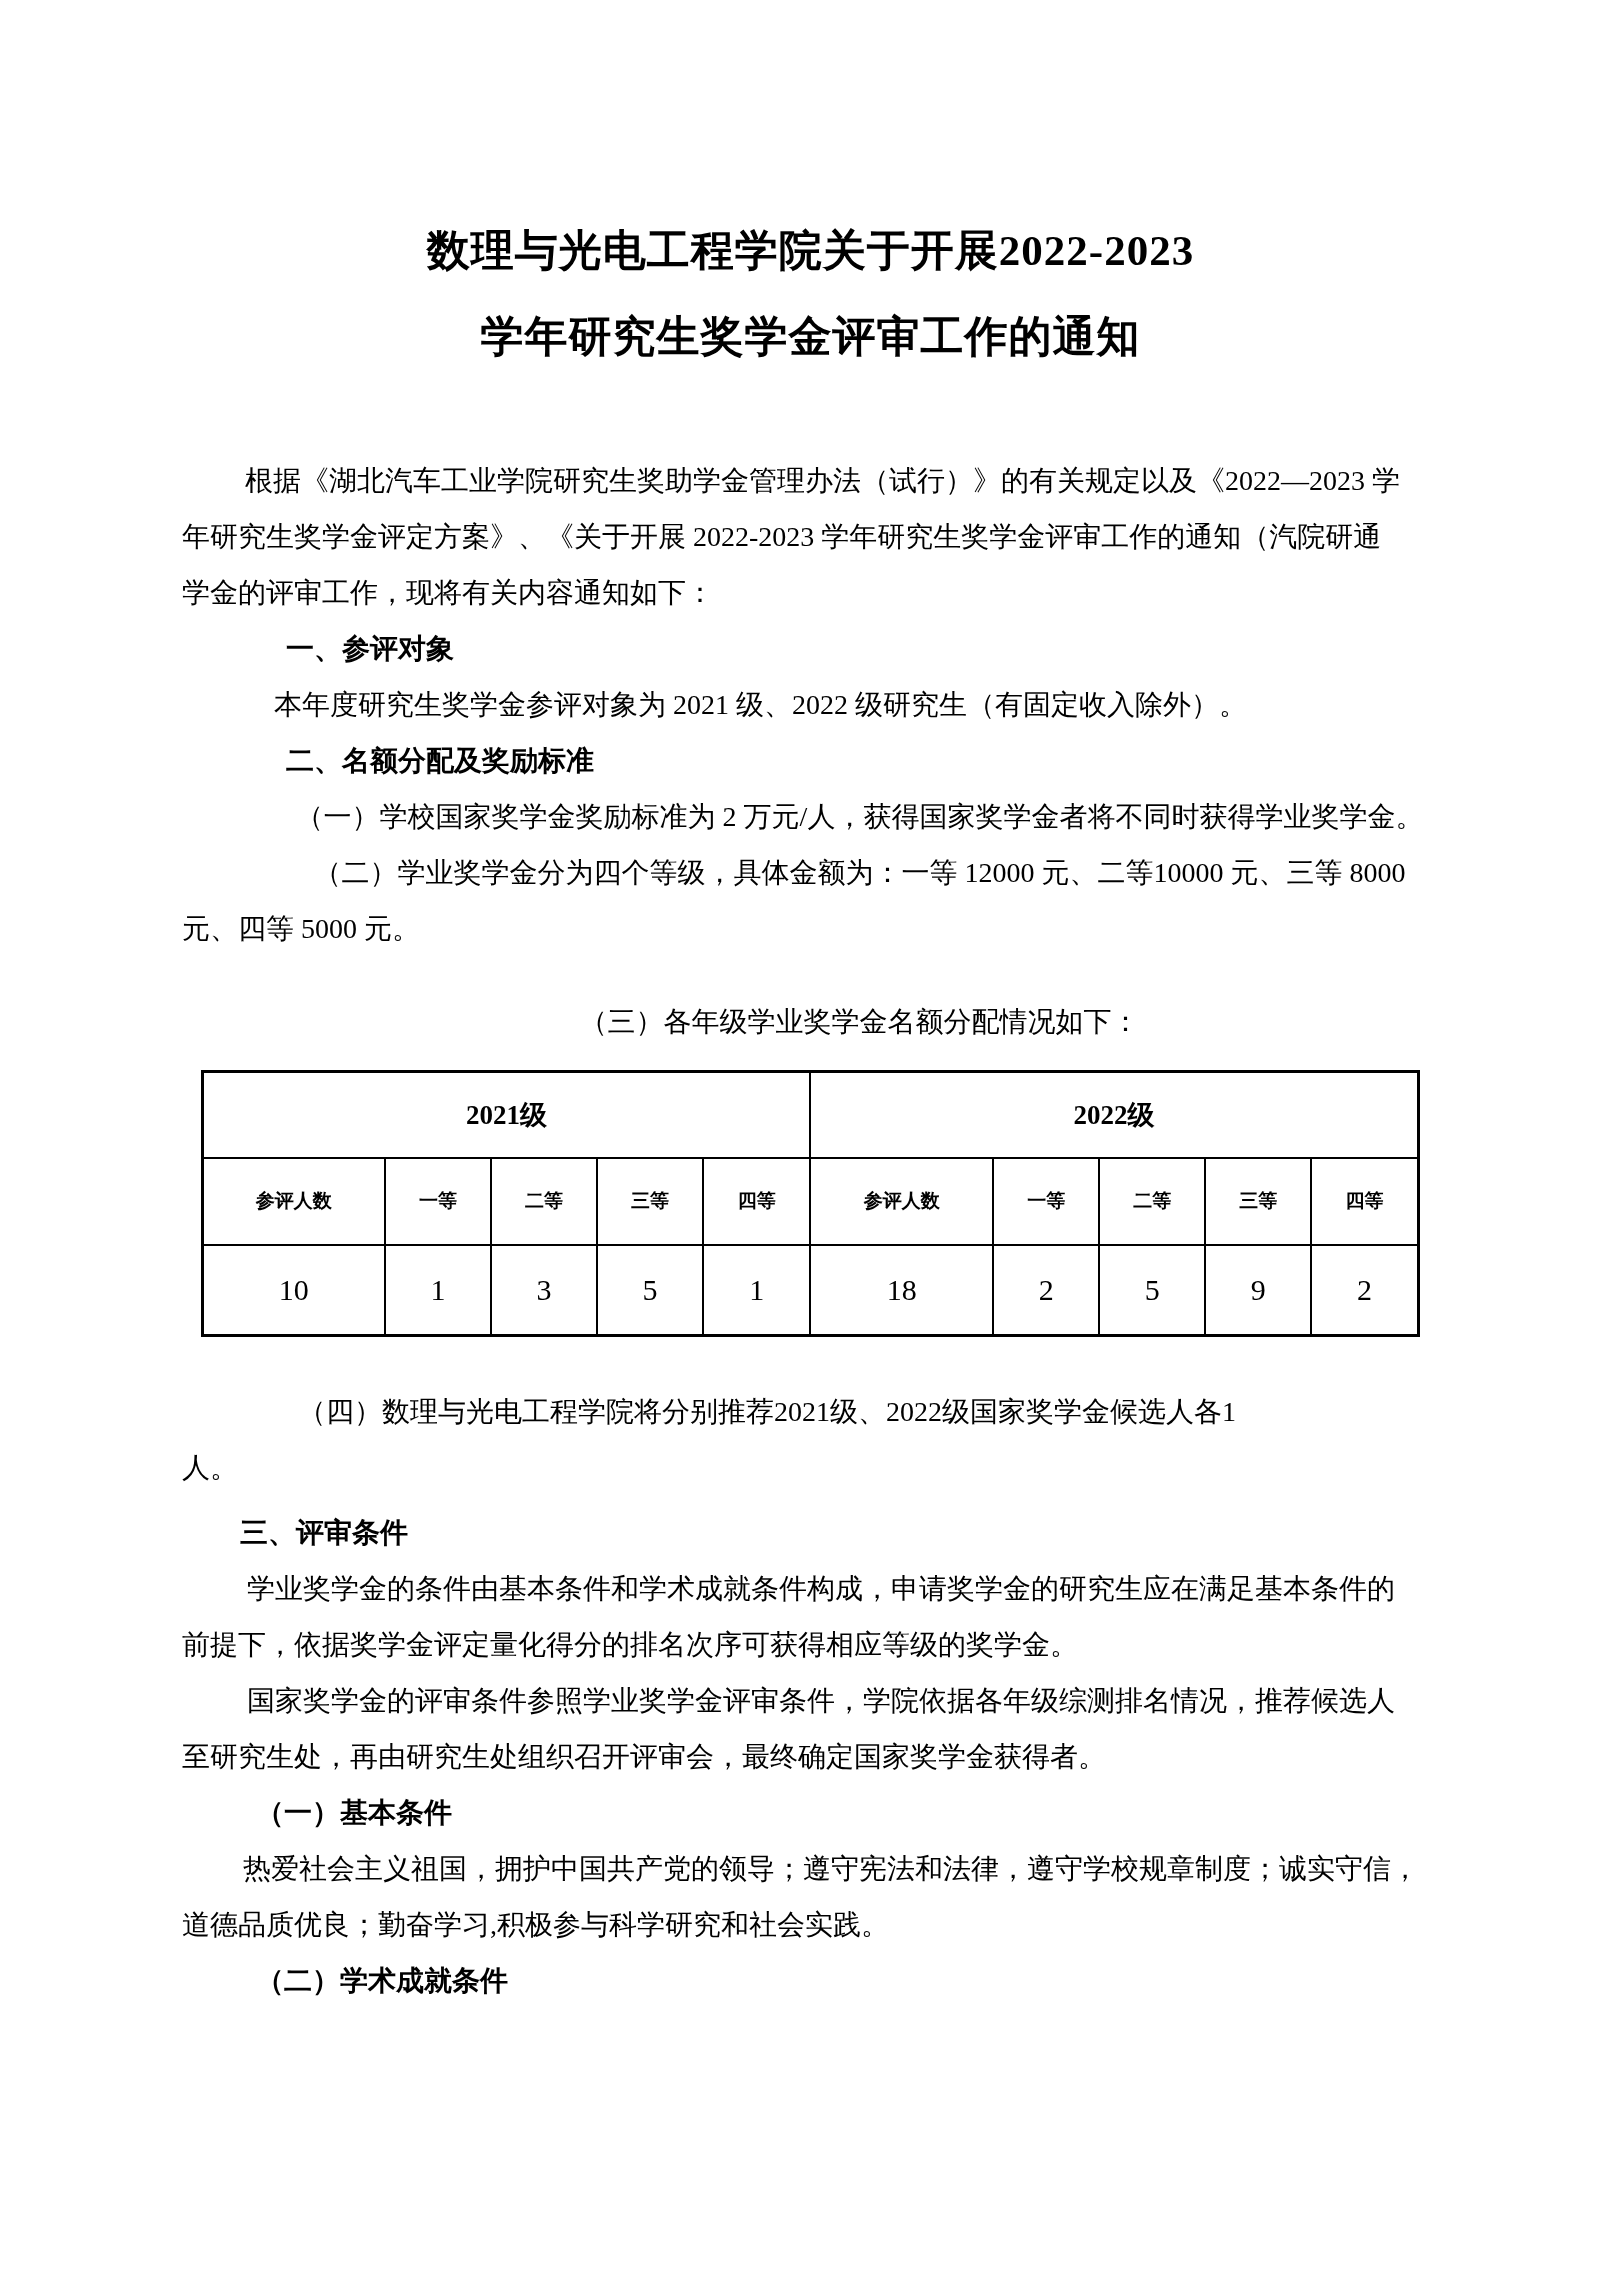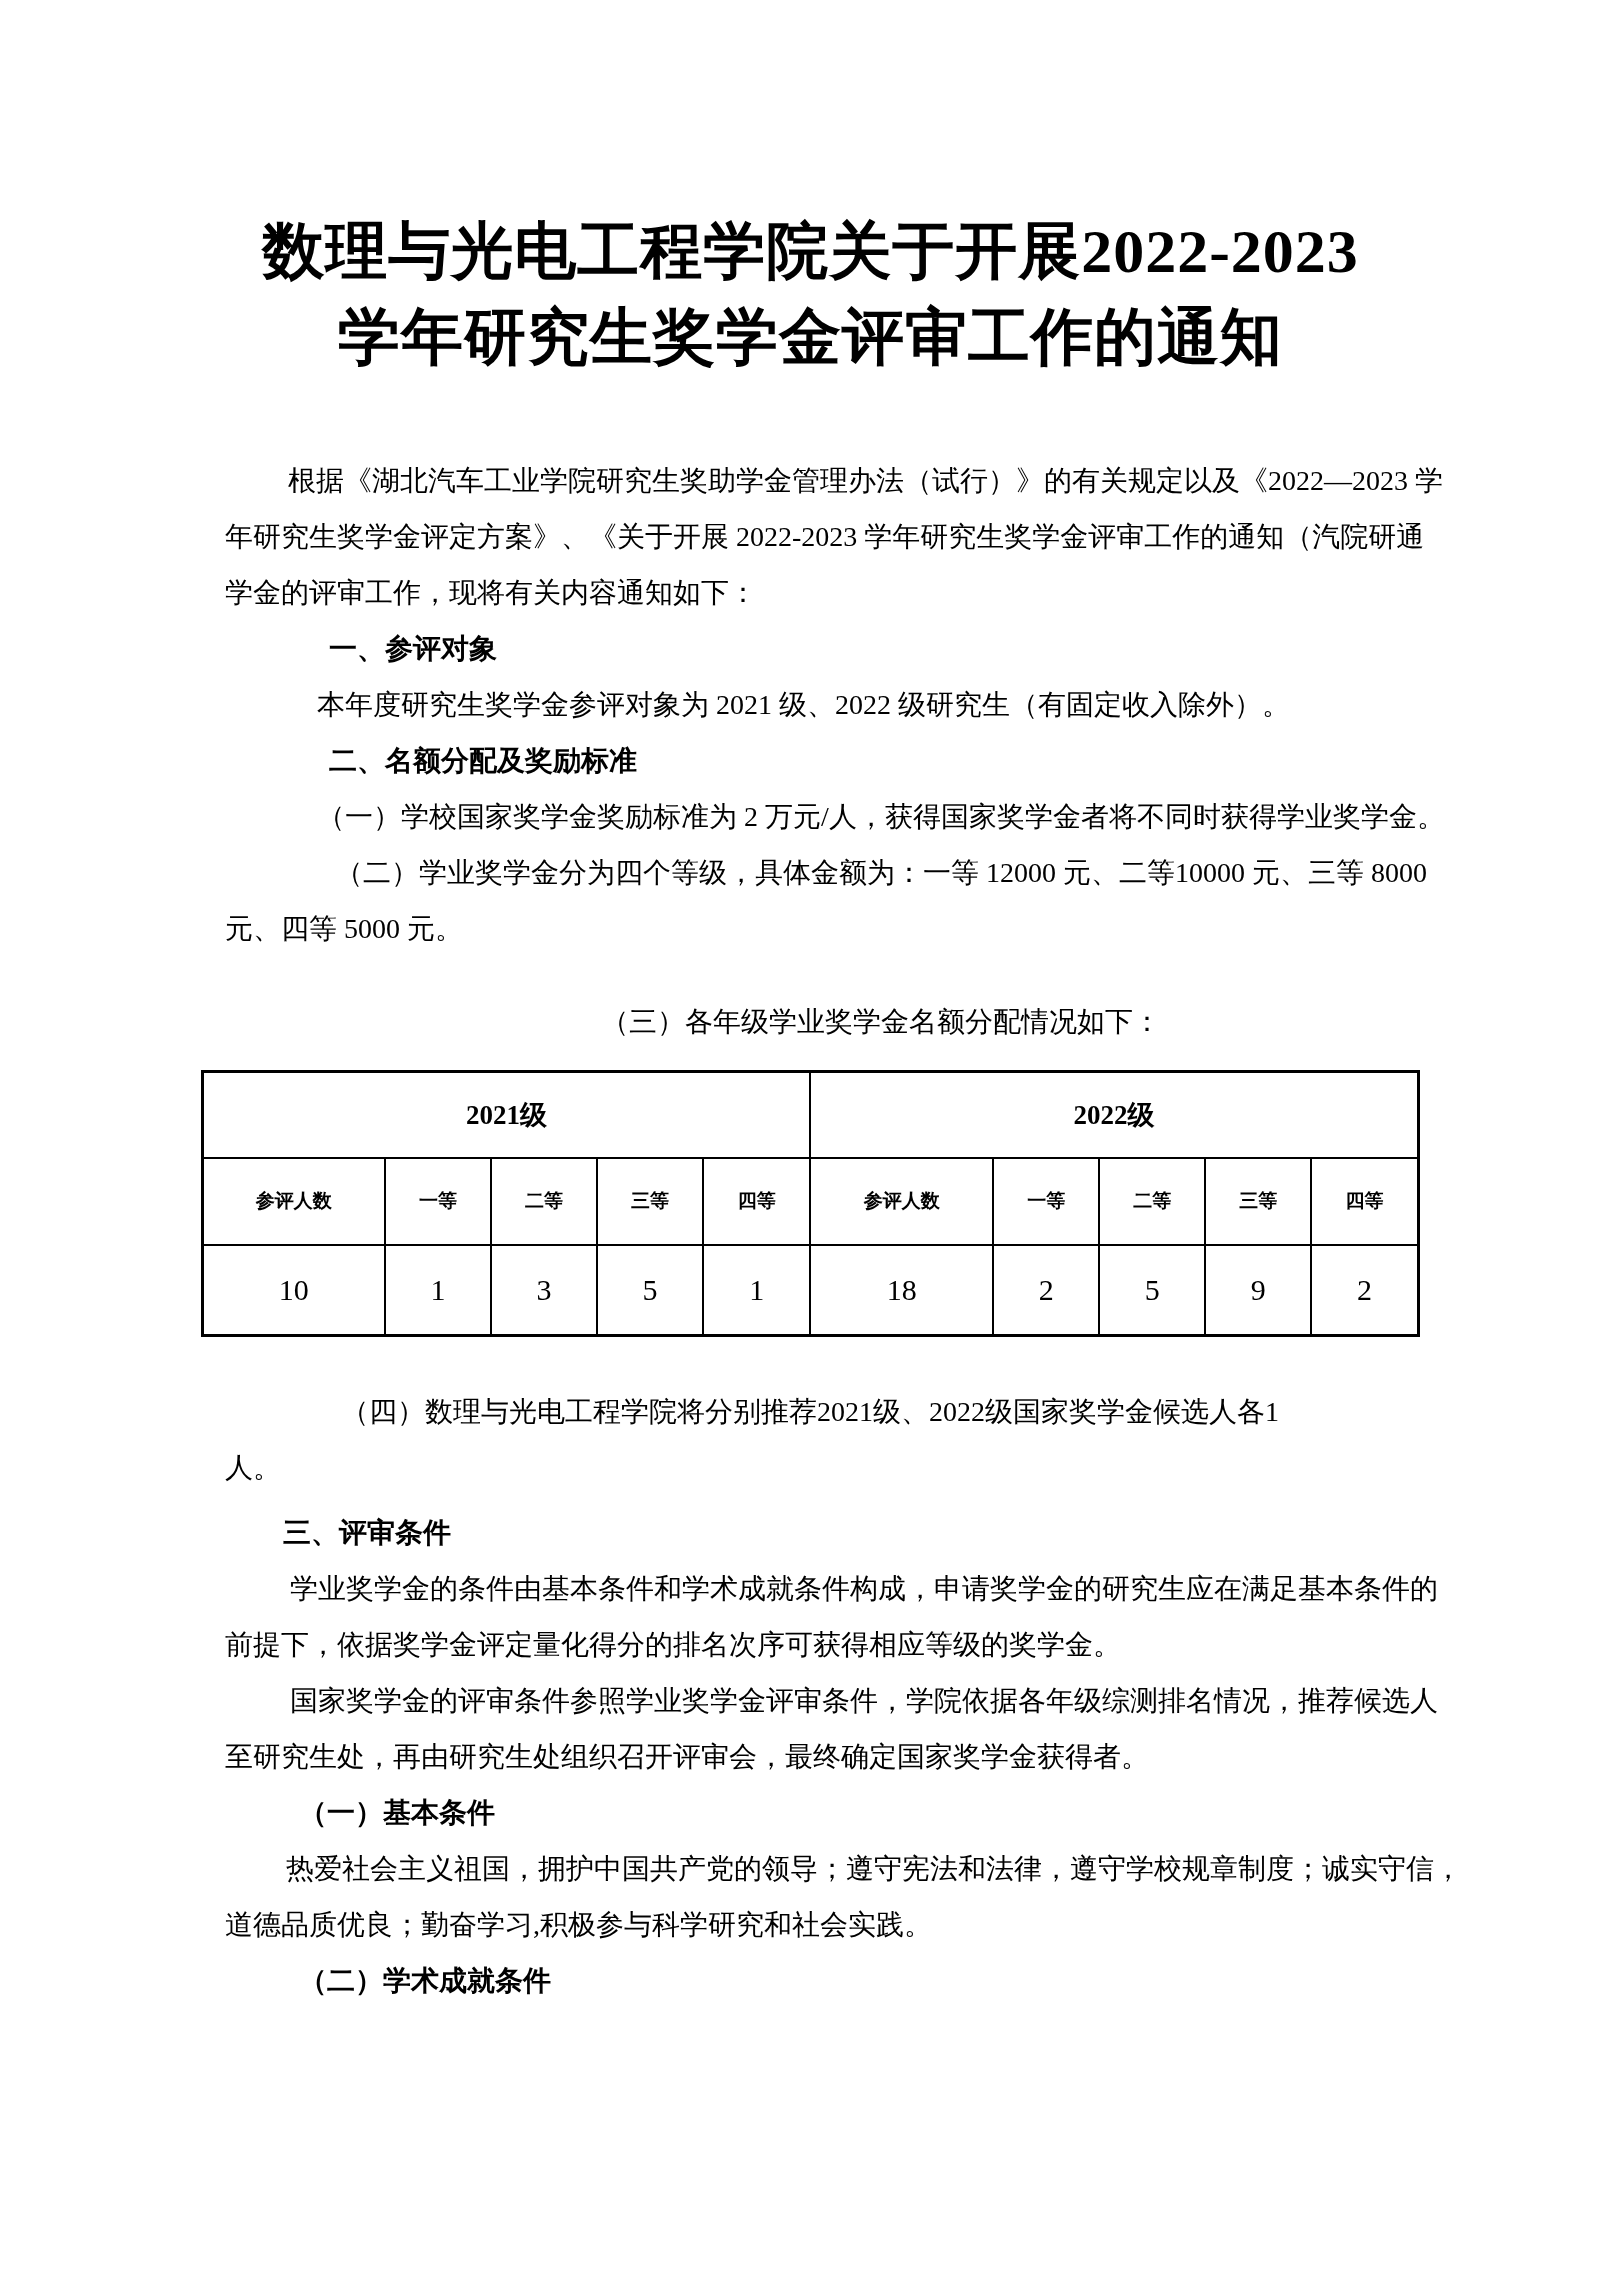--- a/index.html
+++ b/index.html
@@ -9,37 +9,36 @@
     height: 2293px;
     background: #ffffff;
     color: #000000;
     font-family: "Liberation Serif", "DejaVu Serif", serif;
     overflow: hidden;
     box-sizing: border-box;
   }
   .doc-title {
     margin-top: 208px;
     text-align: center;
-    font-size: 62px;
+    font-size: 43px;
     font-weight: bold;
     line-height: 86px;
     letter-spacing: 1px;
     white-space: nowrap;
   }
   .content {
     margin-top: 73px;
     padding-left: 182px;
     padding-right: 147px;
     font-size: 28px;
   }
   .line {
     line-height: 56px;
     height: 56px;
     white-space: nowrap;
-    margin-left: 43px;
   }
   .bold { font-weight: bold; }
   
   .ind-p1   { padding-left: 63px;  }  
   .ind-sec  { padding-left: 104px; }  
   .ind-ben  { padding-left: 92px;  }  
   .ind-item { padding-left: 63px; text-align: center;  }  
   .ind-it4  { padding-left: 116px; }  
   .ind-sec3 { padding-left: 58px;  }  
   .ind-par  { padding-left: 65px;  }  

